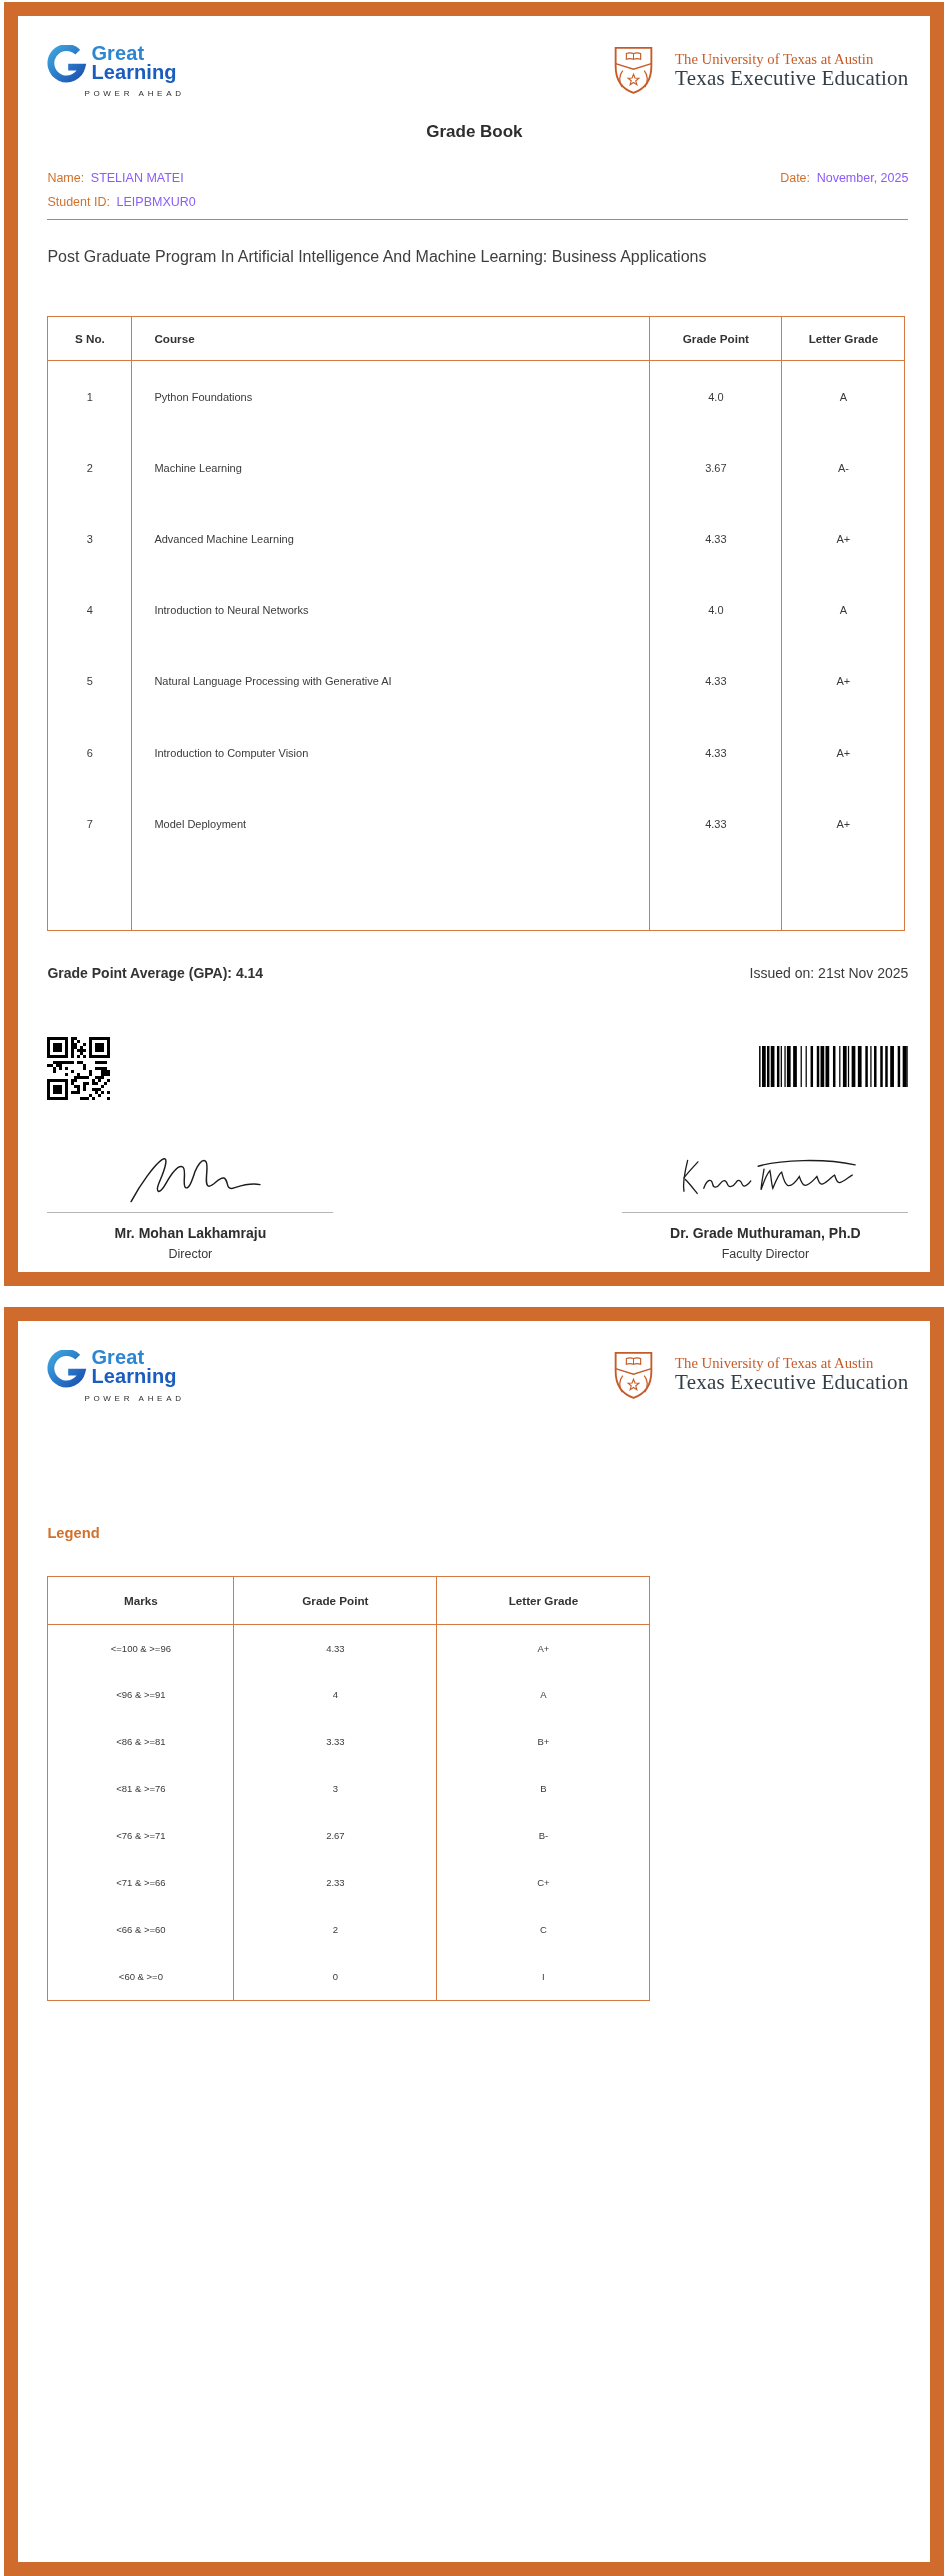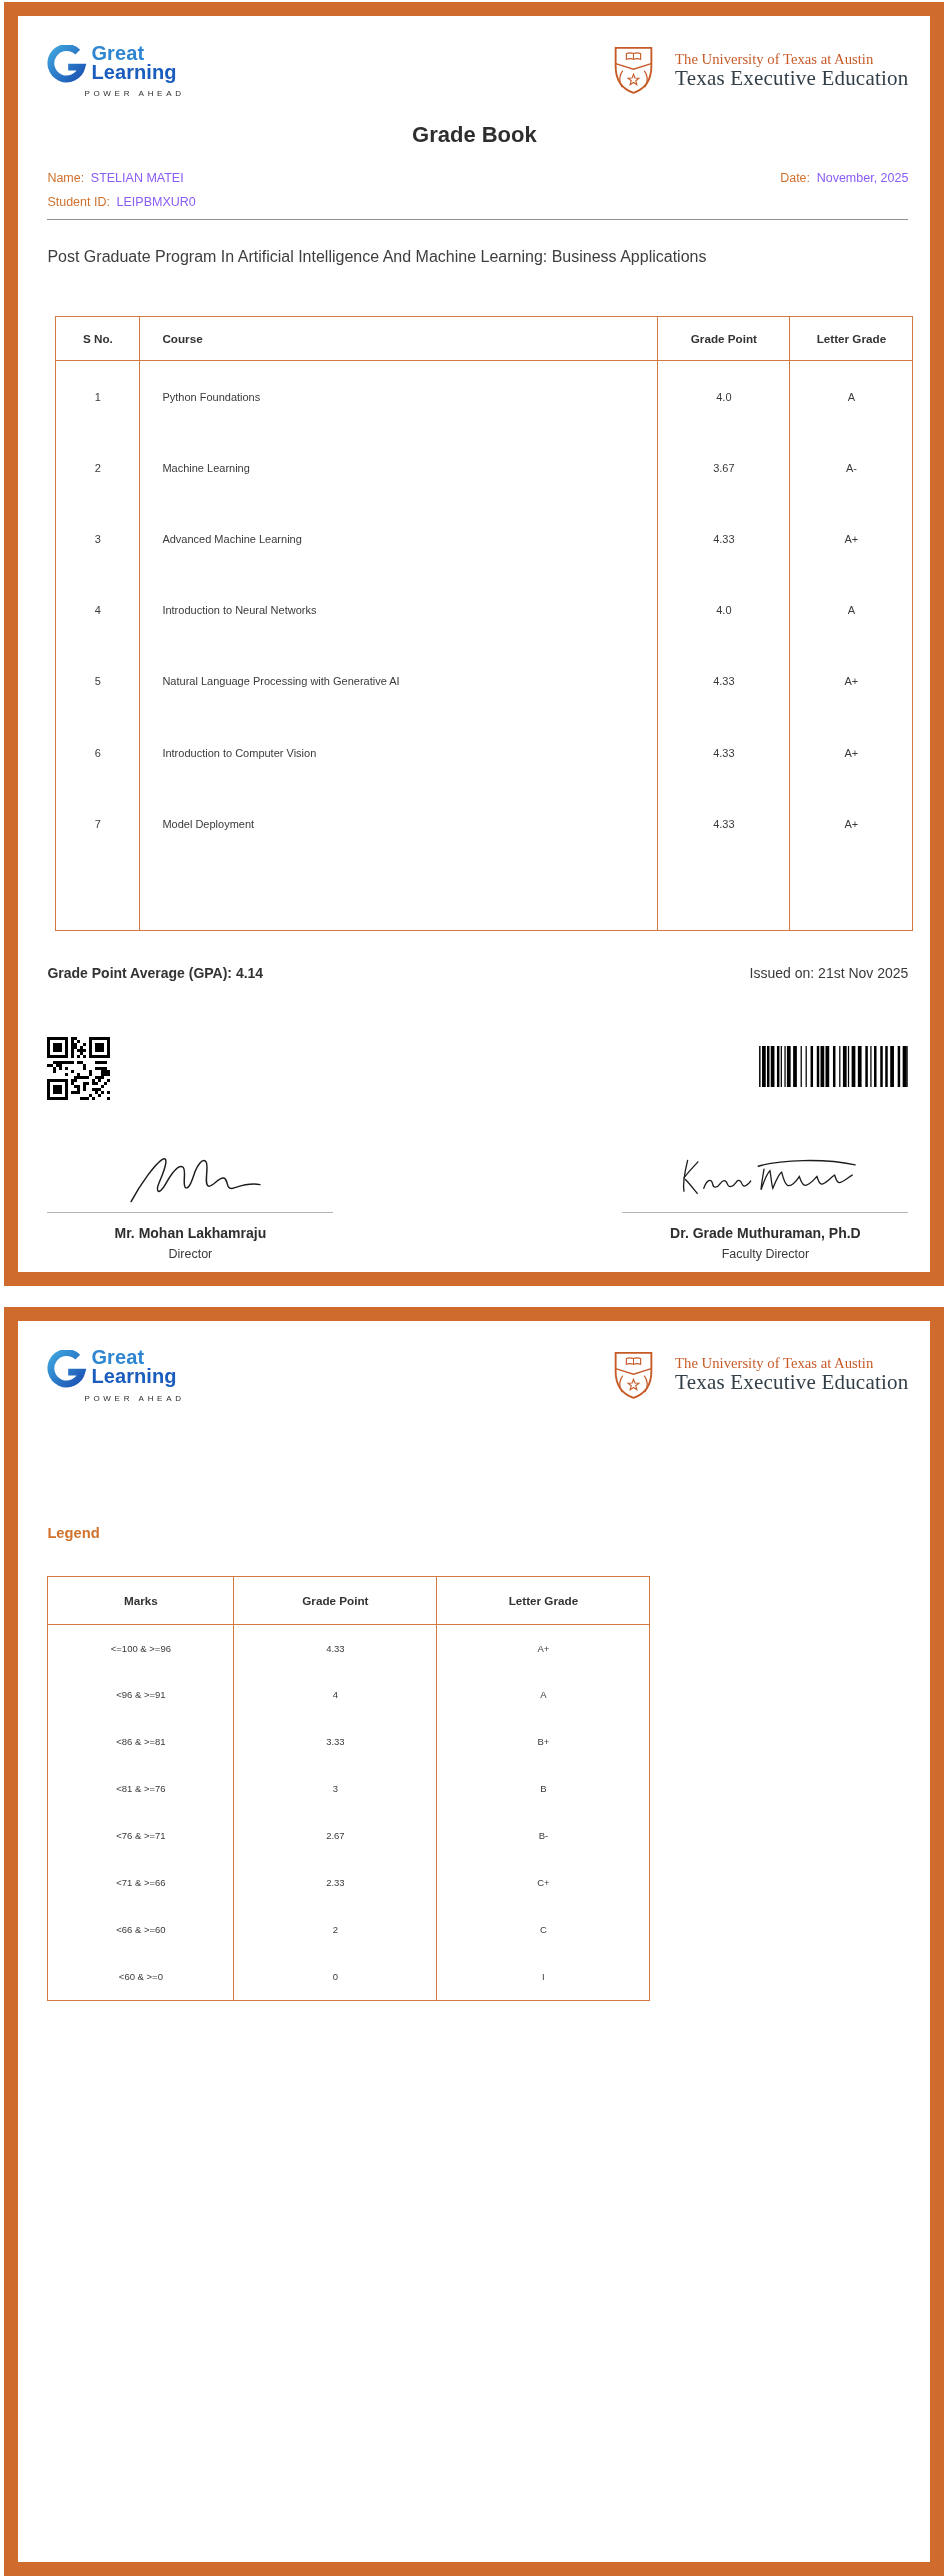--- a/index.html
+++ b/index.html
@@ -32,39 +32,39 @@
   .gl-mark{position:absolute;left:0;top:0;}
   .gl-words{position:absolute;left:44px;top:-1.5px;font-weight:bold;font-size:20px;line-height:19px;letter-spacing:0.1px;}
   .gl-word1{color:var(--gl-blue-light);}
   .gl-word2{color:var(--gl-blue-dark);}
   .gl-tagline{position:absolute;left:37px;top:44px;font-size:8px;letter-spacing:3.7px;color:#2B2B2B;white-space:nowrap;}
   .ut{display:flex;align-items:center;gap:20px;}
   .ut-text{font-family:"Liberation Serif",serif;}
   .ut-line1{font-size:14.7px;color:var(--ut-orange);line-height:16px;}
   .ut-line2{font-size:21px;color:var(--ut-navy);line-height:23px;letter-spacing:0.2px;}
 
-  .doc-title{position:absolute;top:106px;left:0;right:0;text-align:center;font-size:22px;font-weight:bold;color:var(--text-dark);}
+  .doc-title{position:absolute;top:106px;left:0;right:0;text-align:center;font-size:17px;font-weight:bold;color:var(--text-dark);}
 
   .fields{position:absolute;top:155px;left:29px;right:22px;font-size:12.5px;}
   .fields-row{display:flex;justify-content:space-between;}
   .fields-row + .fields-row{margin-top:9.5px;}
   .fld-label{color:var(--accent-orange);margin-right:6.6px;}
   .fld-value{color:#8b5cf6;}
 
   .divider{position:absolute;top:203px;left:29px;right:22px;border-top:0.7px solid #8F8F8F;}
 
   .program{position:absolute;top:228px;left:29px;right:22px;font-size:16px;line-height:25px;color:#3E3E3E;}
 
   table.grades{border-collapse:collapse;table-layout:fixed;}
   table.grades th,table.grades td{border-left:0.7px solid var(--table-border-orange);overflow:hidden;}
   table.grades th:first-child,table.grades td:first-child{border-left:none;}
   table.grades{border:0.7px solid var(--table-border-orange);}
   table.grades thead th{border-bottom:0.7px solid var(--table-border-orange);font-size:11.7px;font-weight:bold;color:#333;}
 
-  .course-table{position:absolute;top:300px;left:29px;width:857px;height:615px;margin-left:8px;}
+  .course-table{position:absolute;top:300px;left:29px;width:857px;height:615px;}
   .course-table thead th{height:44px;text-align:center;}
   .course-table thead th.al{text-align:left;padding-left:22px;}
   .course-table td{height:31px;font-size:11px;color:var(--text-body);text-align:center;}
   .course-table td.al{text-align:left;padding-left:22px;}
 
   .gpa-row{position:absolute;top:949px;left:29px;right:22px;display:flex;justify-content:space-between;font-size:14px;color:var(--text-body);}
   .gpa-row .gpa{font-weight:bold;color:#333;}
 
   .qr{position:absolute;top:1021px;left:29px;width:63px;height:63px;}
   .barcode{position:absolute;top:1030px;right:20.6px;width:151px;height:41px;}

